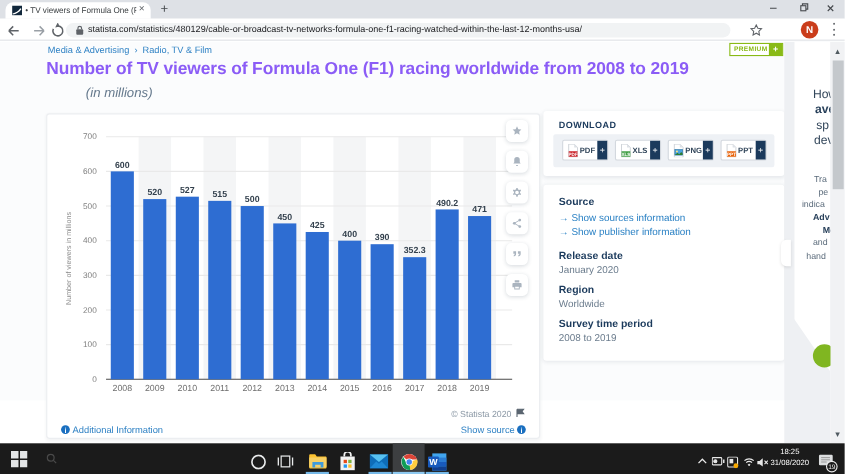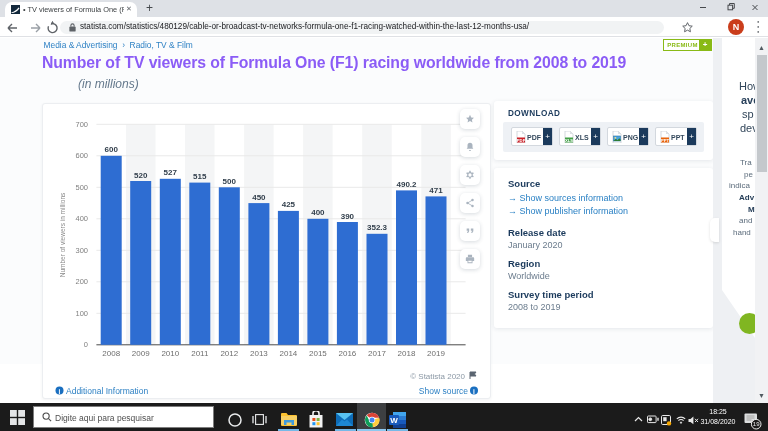--- a/index.html
+++ b/index.html
@@ -287,23 +287,20 @@
 
   <div class="abs" id="greenbtn"></div>
 
   <div class="abs" id="sbar"></div>
   <div class="abs sarrow" style="top:6px;">▲</div>
   <div class="abs" id="sthumb"></div>
   <div class="abs sarrow" style="top:354px;">▼</div>
 </div>
 
 <div class="abs" id="task">
-  <div id="search">
-      <span>Digite aqui para pesquisar</span>
-    </div>
   <div id="traytime">18:25<br>31/08/2020</div>
 
   <svg style="position:absolute;left:10px;top:7px;" width="15" height="15" viewBox="0 0 15 15">
     <rect x="0" y="0" width="6.8" height="6.8" fill="#e4e6e7"></rect>
       <rect x="8.2" y="0" width="6.8" height="6.8" fill="#e4e6e7"></rect>
     <rect x="0" y="8.2" width="6.8" height="6.8" fill="#e4e6e7"></rect>
       <rect x="8.2" y="8.2" width="6.8" height="6.8" fill="#e4e6e7"></rect>
   </svg>
 
   <svg style="position:absolute;left:42px;top:9px;" width="10" height="10" viewBox="0 0 11 11" fill="none" stroke="#4a4a4a" stroke-width="1.2">

